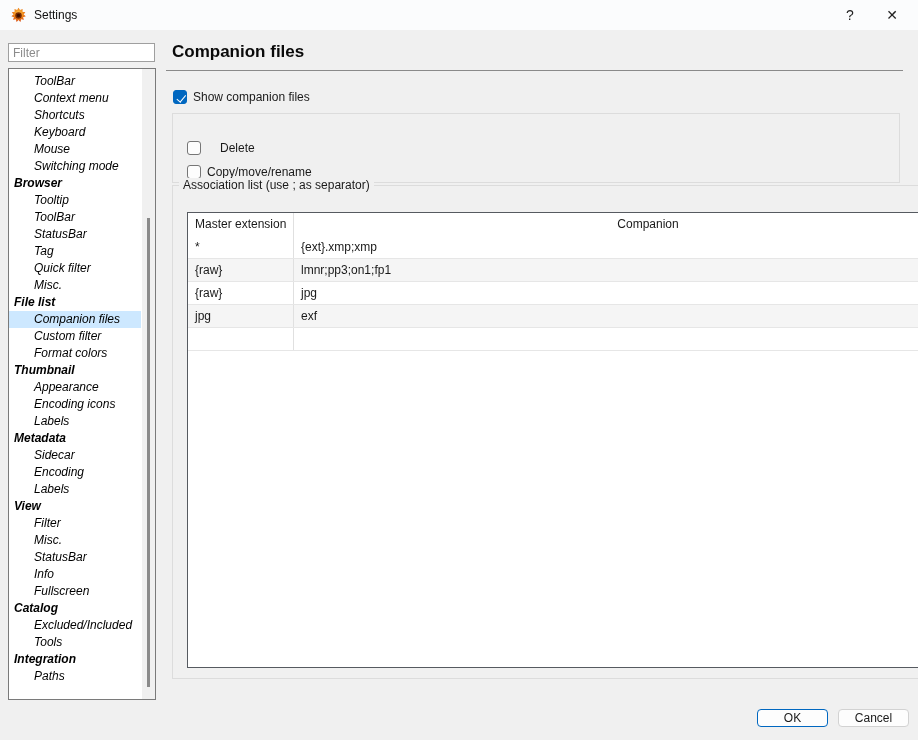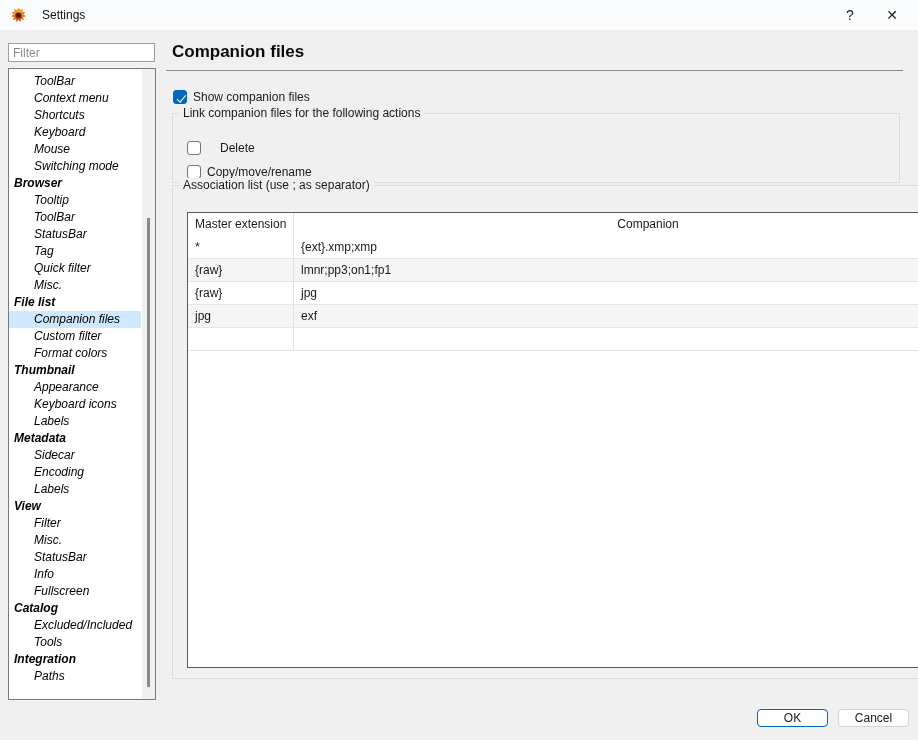--- a/index.html
+++ b/index.html
@@ -5,21 +5,21 @@
   * { margin:0; padding:0; box-sizing:border-box; }
   html,body { width:918px; height:740px; }
   body {
     font-family:"Liberation Sans","DejaVu Sans",sans-serif;
     font-size:12px; color:#1a1a1a;
     background:#f0f0f0; overflow:hidden; position:relative;
   }
   
   .titlebar {
     position:absolute; left:0; top:0; width:918px; height:30px;
-    background:#fbfcfd; display:flex; align-items:center;gap:8px;
+    background:#fbfcfd; display:flex; align-items:center;
   }
   .titlebar .app-icon { width:17px; height:17px; margin-left:10px; }
   .titlebar .win-title { margin-left:7px; font-size:12px; color:#111; }
   .tb-btn {
     position:absolute; top:0; width:40px; height:30px; display:flex;
     align-items:center; justify-content:center; font-size:13px; color:#222;
     cursor:default;
   }
   .tb-help { right:48px; font-size:14px; }
   .tb-close { right:6px; font-size:14px; }
@@ -145,21 +145,21 @@
       <div class="tree-item lvl1">StatusBar</div>
       <div class="tree-item lvl1">Tag</div>
       <div class="tree-item lvl1">Quick filter</div>
       <div class="tree-item lvl1">Misc.</div>
       <div class="tree-item lvl0">File list</div>
       <div class="tree-item lvl1 selected">Companion files</div>
       <div class="tree-item lvl1">Custom filter</div>
       <div class="tree-item lvl1">Format colors</div>
       <div class="tree-item lvl0">Thumbnail</div>
       <div class="tree-item lvl1">Appearance</div>
-      <div class="tree-item lvl1">Keyboard icons</div>
+      <div class="tree-item lvl1">Encoding icons</div>
       <div class="tree-item lvl1">Labels</div>
       <div class="tree-item lvl0">Metadata</div>
       <div class="tree-item lvl1">Sidecar</div>
       <div class="tree-item lvl1">Encoding</div>
       <div class="tree-item lvl1">Labels</div>
       <div class="tree-item lvl0">View</div>
       <div class="tree-item lvl1">Filter</div>
       <div class="tree-item lvl1">Misc.</div>
       <div class="tree-item lvl1">StatusBar</div>
       <div class="tree-item lvl1">Info</div>
@@ -177,21 +177,20 @@
 
 <div class="page-title">Companion files</div>
 <div class="title-rule"></div>
 
 <div class="cb-row" style="left:173px; top:90px;">
   <span class="cb checked"></span>
   <span class="cb-label">Show companion files</span>
 </div>
 
 <div class="groupbox group1">
-  <span class="group-title">Link companion files for the following actions</span>
   <div class="cb-row" style="left:14px; top:27px;gap:13px;">
     <span class="cb"></span>
     <span class="cb-label">Delete</span>
   </div>
   <div class="cb-row" style="left:14px; top:51px;">
     <span class="cb"></span>
     <span class="cb-label">Copy/move/rename</span>
   </div>
 </div>
 

